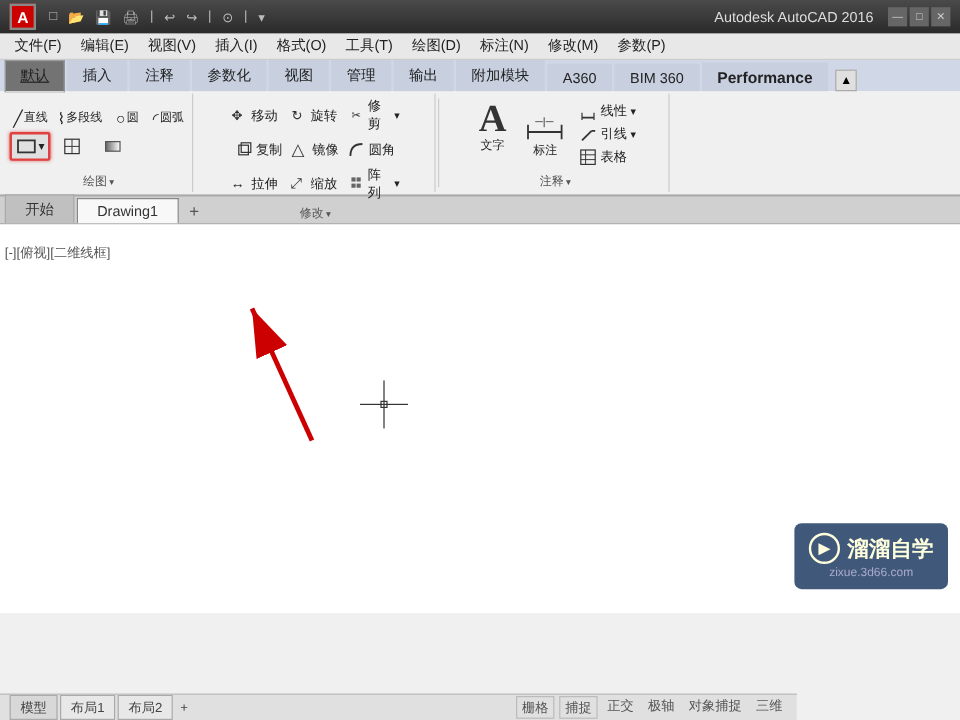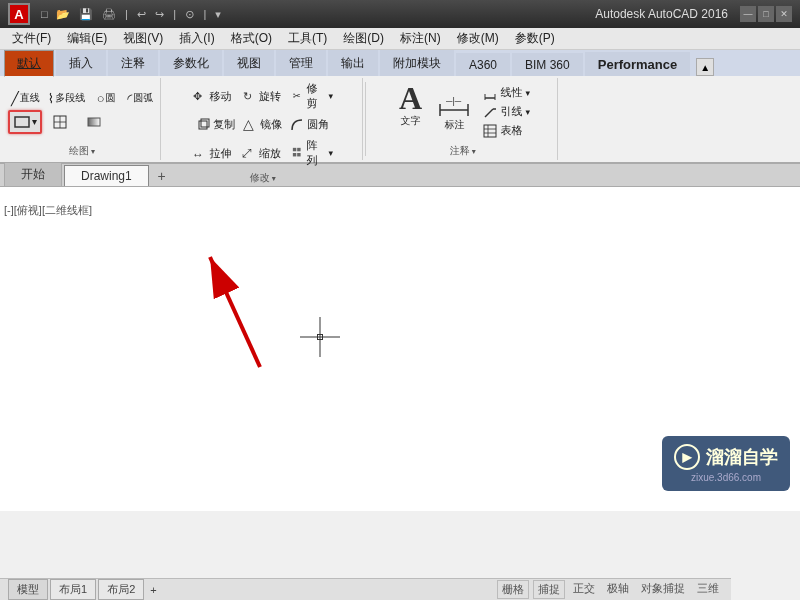--- a/index.html
+++ b/index.html
@@ -98,21 +98,21 @@
       padding: 4px 12px;
       font-size: 12px;
       cursor: pointer;
       color: #222;
       border: 1px solid transparent;
       border-bottom: none;
       background: #c8d0e0;
       margin-right: 2px;
     }
     .ribbon-tab.active {
-      background: #c2410c;
+      background: #737373;
       border-color: #999;
       border-bottom: 1px solid #f0f0f0;
       margin-bottom: -1px;
       text-decoration: underline;
     }
     .ribbon-collapse-btn {
       width: 18px;
       height: 18px;
       display: flex;
       align-items: center;
@@ -358,21 +358,21 @@
       height: 22px;
       background: #e0e0e0;
       border-top: 1px solid #bbb;
       display: flex;
       align-items: center;
       padding: 0 8px;
       font-size: 11px;
       color: #444;
       position: absolute;
       bottom: 0;
-      width: 731px;
+      width: 664px;
     }
 
     .large-icon-btn {
       display: flex;
       flex-direction: column;
       align-items: center;
       justify-content: center;
       cursor: pointer;
       padding: 2px 4px;
       border-radius: 2px;

